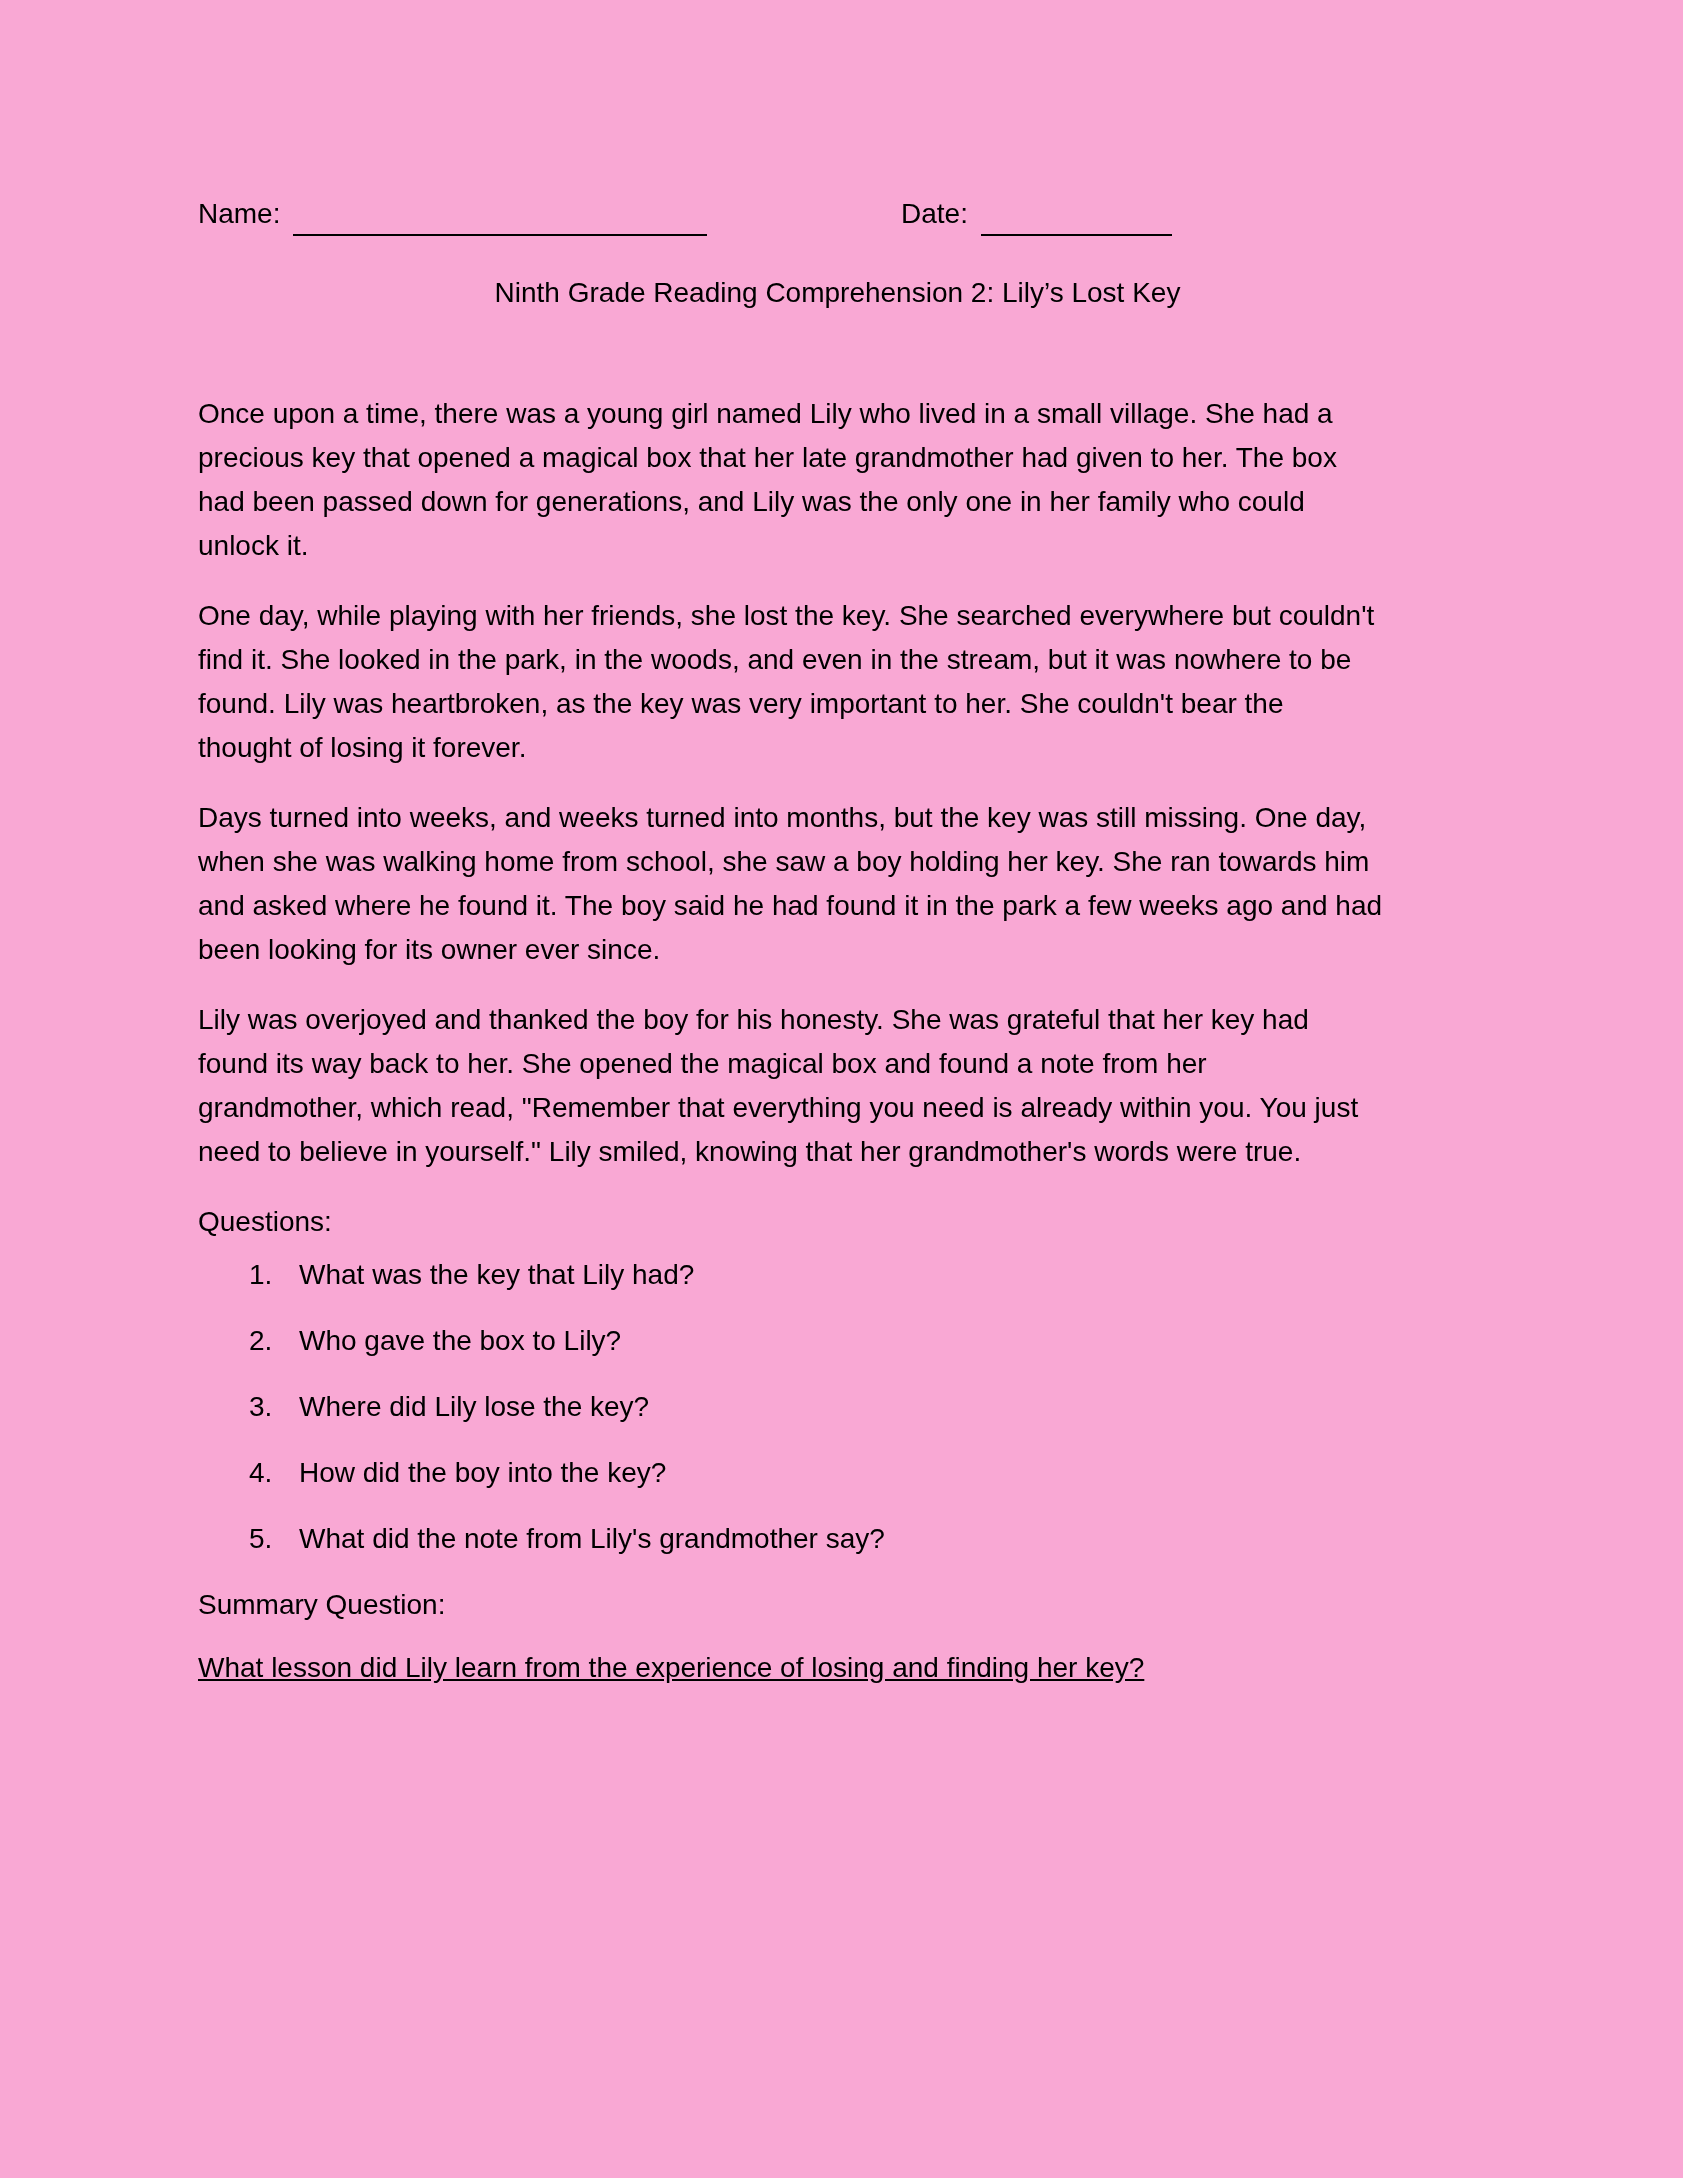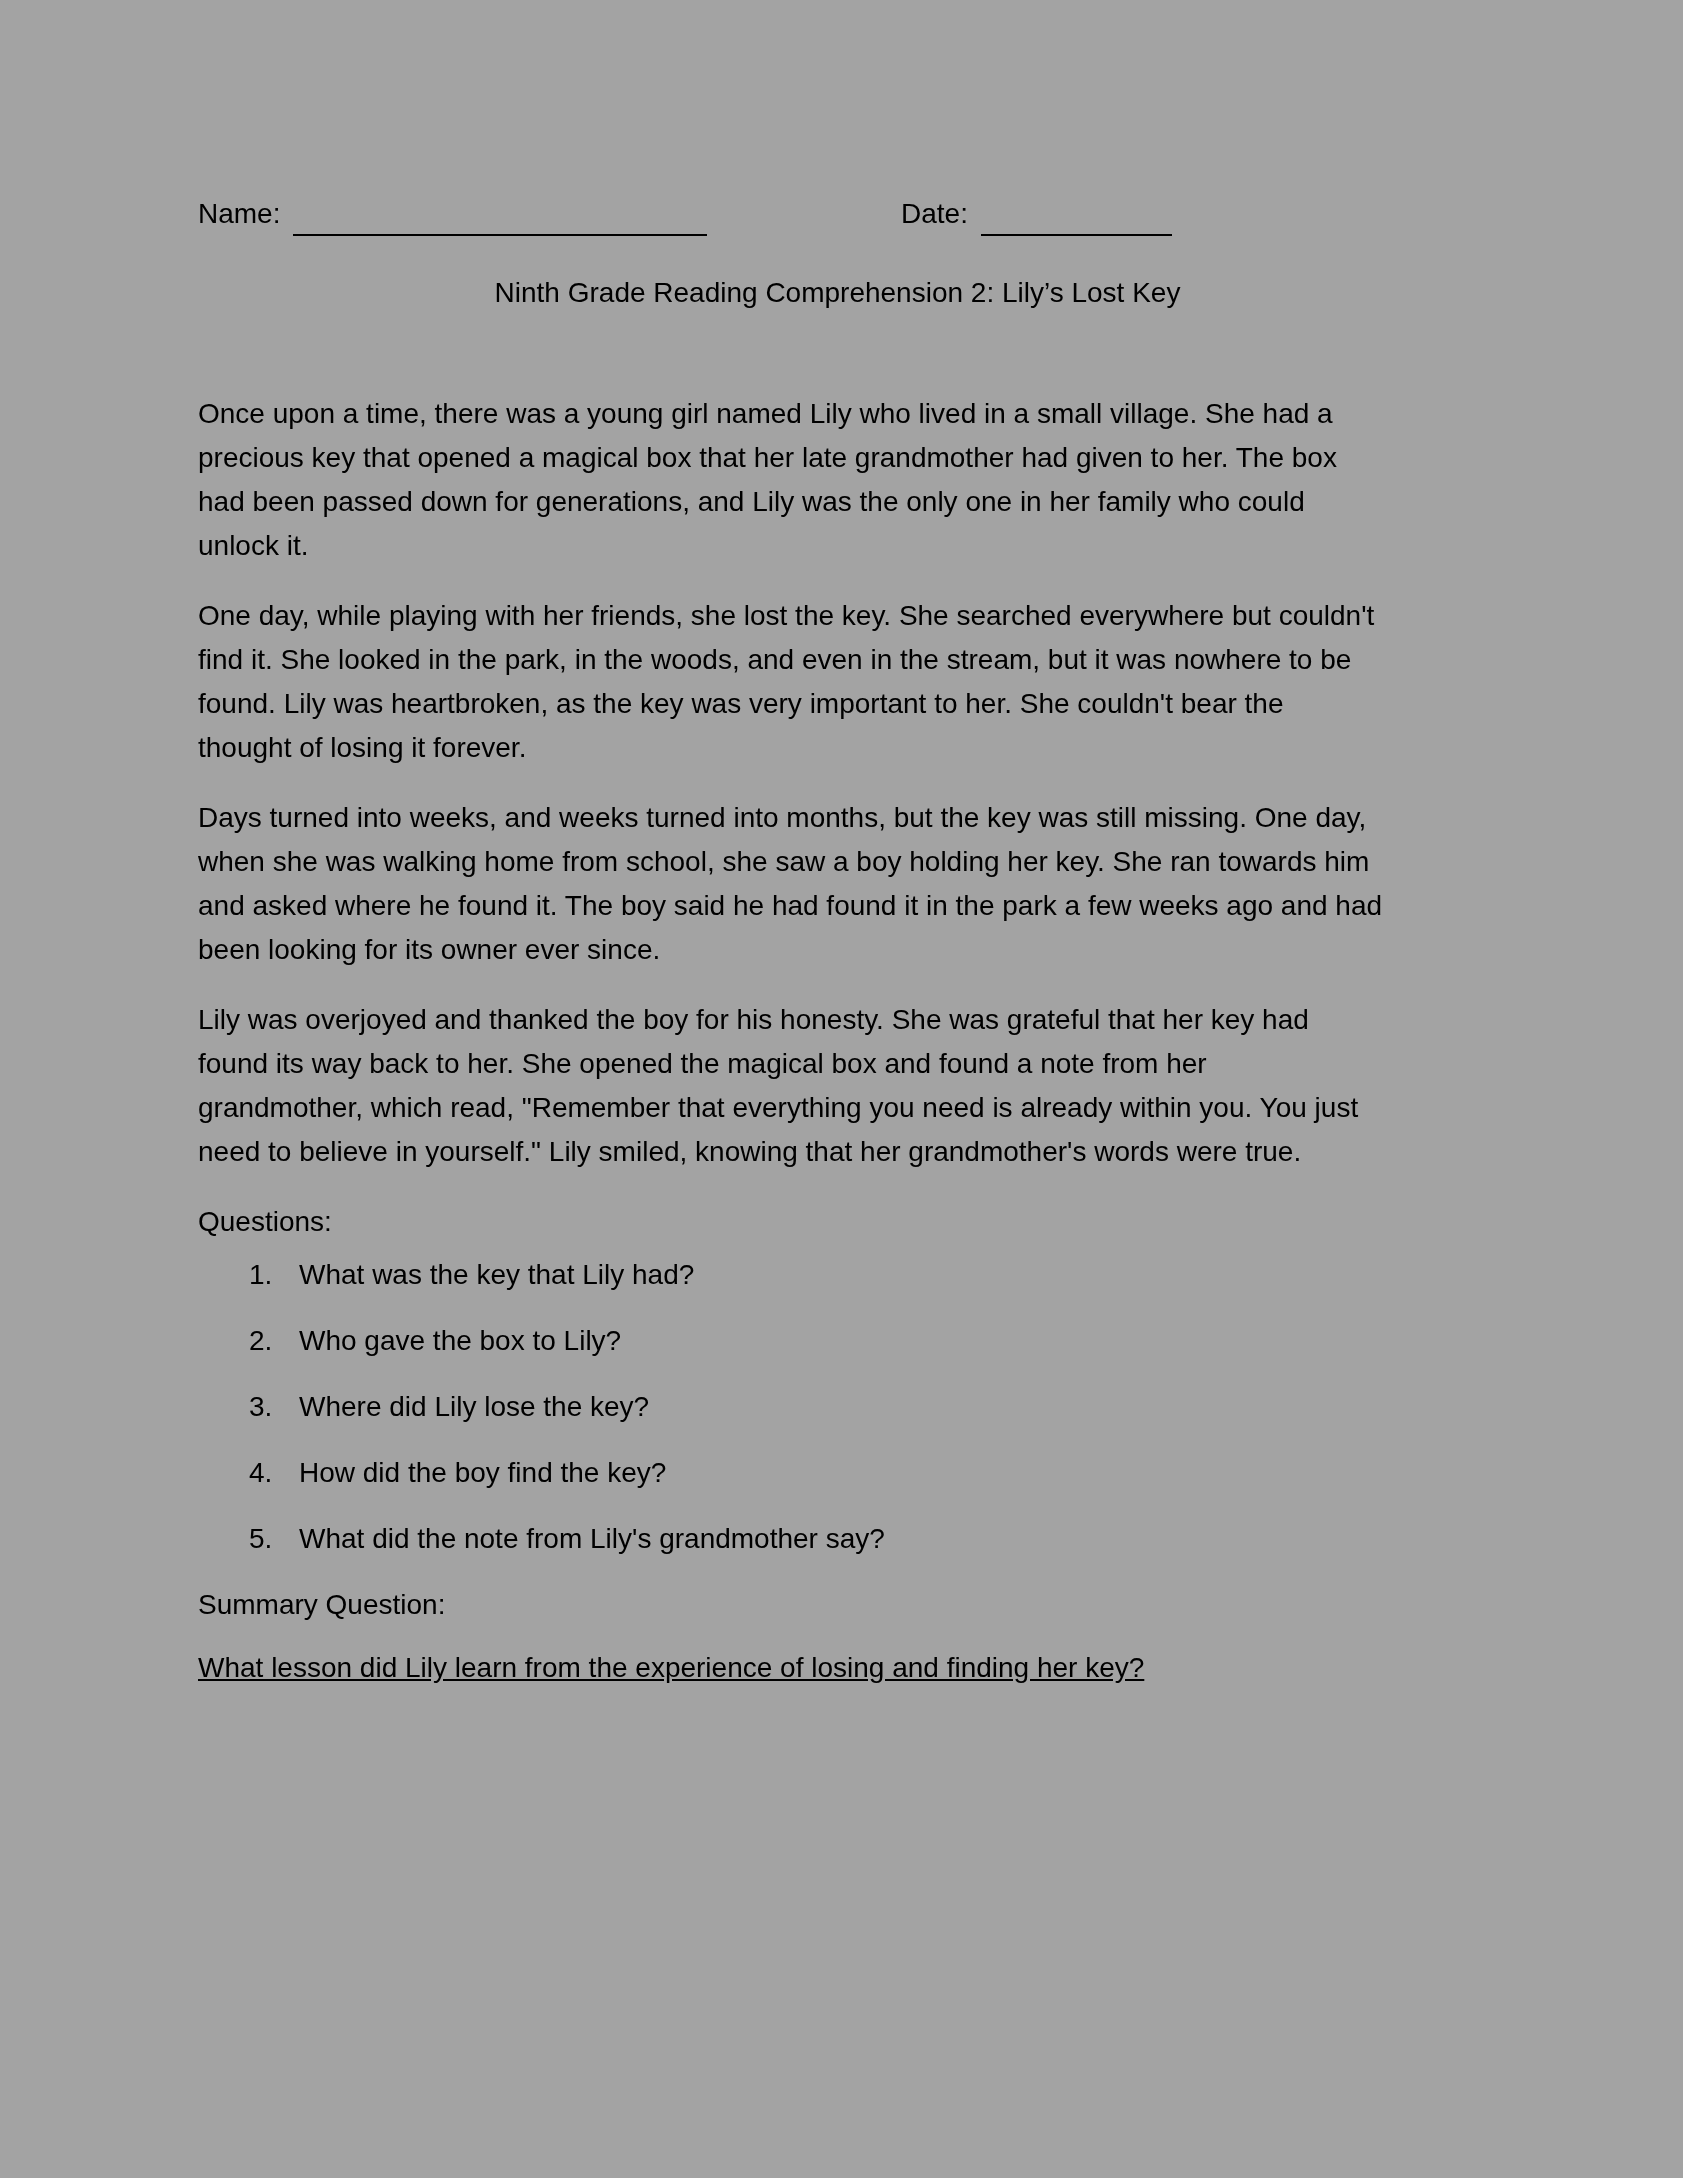--- a/index.html
+++ b/index.html
@@ -4,21 +4,21 @@
 <style>
   html, body {
     margin: 0;
     padding: 0;
     background: #ffffff;
   }
   .page {
     position: relative;
     width: 1683px;
     height: 2178px;
-    background: #a3a3a3;
+    background: #f9a8d4;
     color: #000000;
     font-family: "Liberation Sans", sans-serif;
     font-size: 28px;
     line-height: 44px;
     overflow: hidden;
   }
 
   
   .name-label {
     position: absolute;
@@ -140,21 +140,21 @@
       <div class="q-row">
         <span class="q-num">2.</span>
         <span class="q-text">Who gave the box to Lily?</span>
       </div>
       <div class="q-row">
         <span class="q-num">3.</span>
         <span class="q-text">Where did Lily lose the key?</span>
       </div>
       <div class="q-row">
         <span class="q-num">4.</span>
-        <span class="q-text">How did the boy find the key?</span>
+        <span class="q-text">How did the boy into the key?</span>
       </div>
       <div class="q-row">
         <span class="q-num">5.</span>
         <span class="q-text">What did the note from Lily's grandmother say?</span>
       </div>
     </div>
 
     <div class="summary-heading">Summary Question:</div>
     <p class="summary-question">What lesson did Lily learn from the experience of losing and finding her key?</p>
   </div>

